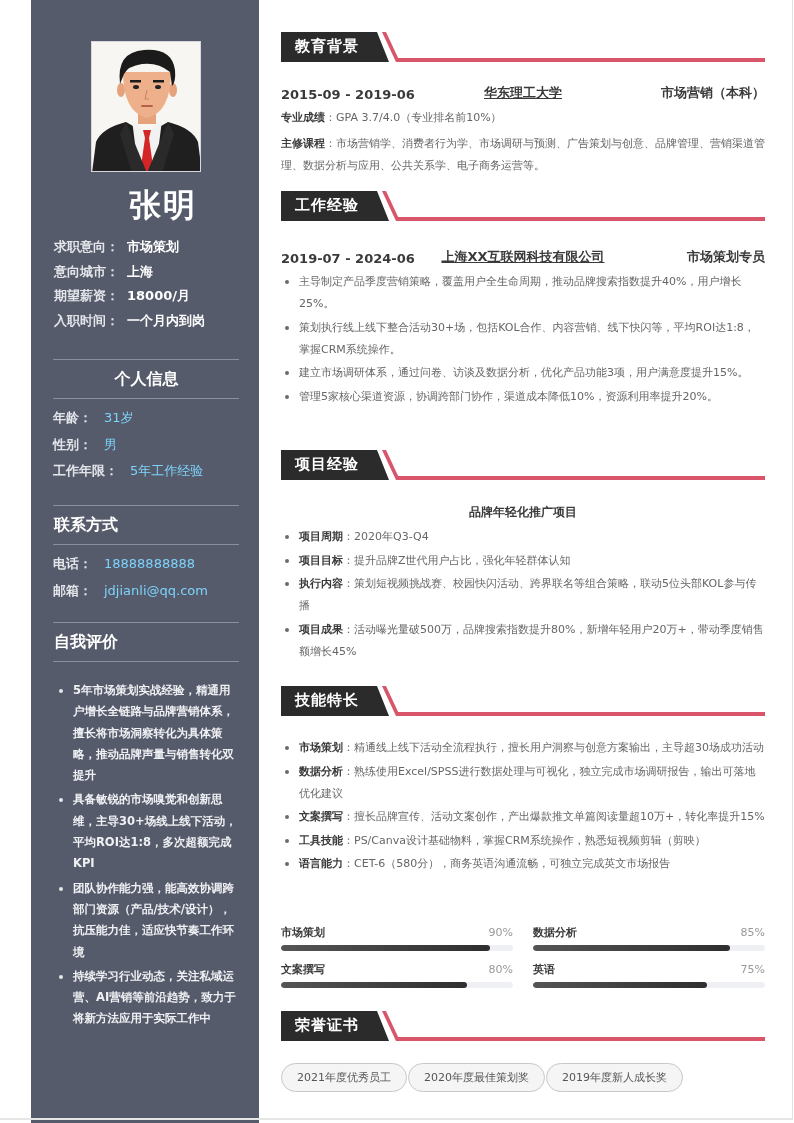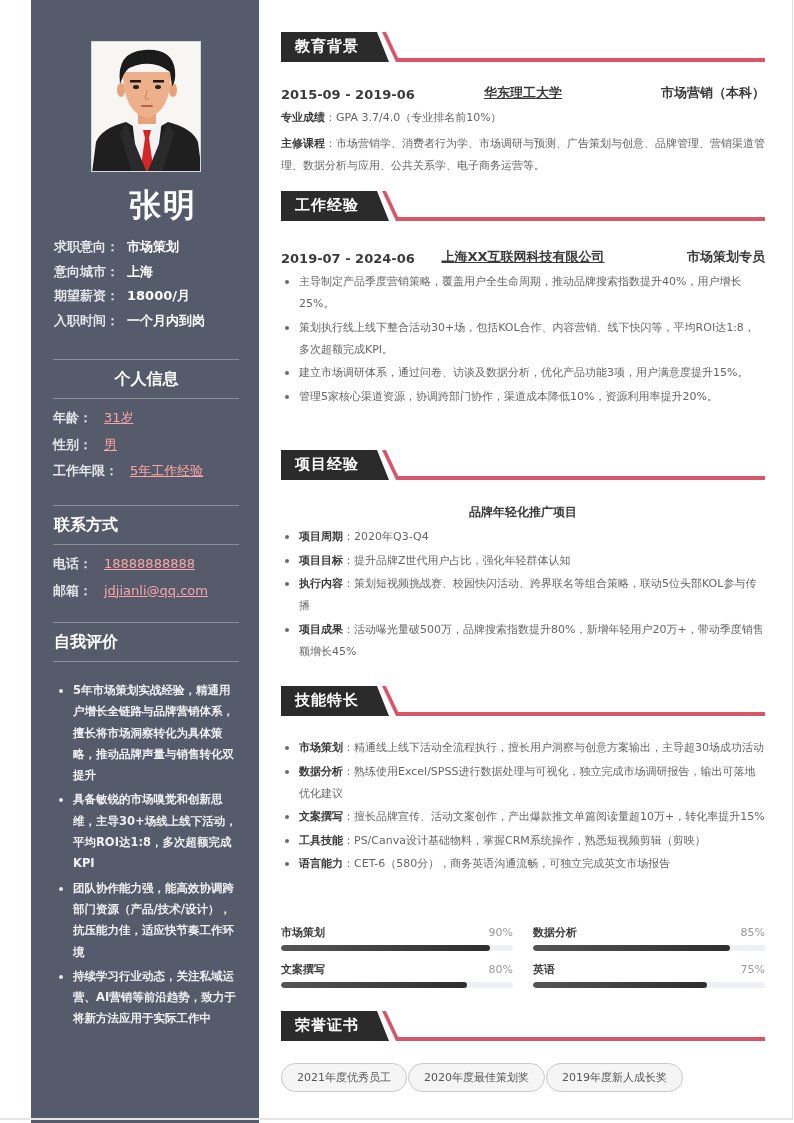--- a/index.html
+++ b/index.html
@@ -15,21 +15,21 @@
   .basic { position: absolute; left: 23px; top: 237px; width: 190px; }
   .basic .row { display: flex; font-size: 13px; font-weight: bold; height: 24.5px; line-height: 20px; }
   .basic .k { color: #e3e5ea; width: 73px; }
   .basic .v { color: #ffffff; }
   .side-sec { position: absolute; left: 22px; width: 186px; }
   .side-sec .hr { height: 1px; background: #8a8f9c; }
   .side-sec .title { font-size: 16px; font-weight: bold; color: #ffffff; padding: 9px 0 8px 1px; }
   .side-sec .rows { padding-top: 9px; }
   .side-sec .r { display: flex; font-size: 13px; height: 26.5px; line-height: 20px; }
   .side-sec .r .k { font-weight: bold; color: #e3e5ea; margin-right: 12px; }
-  .side-sec .r .v { color: #fca5a5; text-decoration: underline; }
+  .side-sec .r .v { color: #7dd3fc; }
   .eval { list-style: none; padding: 18px 0 0 0; }
   .eval li { position: relative; padding-left: 20px; font-size: 11.5px; font-weight: bold; line-height: 21.3px; color: #f0f1f4; margin-bottom: 3px; }
   .eval li::before { content: ""; position: absolute; left: 6px; top: 9px; width: 4px; height: 4px; border-radius: 50%; background: #e6e7eb; }
 
   
   .main { position: absolute; left: 281px; top: 0; width: 484px; }
   .sec-head { position: absolute; left: 0; width: 484px; height: 30px; }
   .sec-head .box { position: absolute; left: 0; top: 0; width: 108px; height: 30px; background: #2b2b2b; clip-path: polygon(0 0, 96px 0, 108px 30px, 0 30px); }
   .sec-head .box span { position: absolute; left: 14px; top: 5px; font-size: 15px; font-weight: bold; color: #fff; letter-spacing: 1px; }
   .sec-head .slash { position: absolute; left: 101px; top: 0; width: 18px; height: 30px; background: #d95569; clip-path: polygon(0 0, 4px 0, 18px 30px, 14px 30px); }
@@ -188,21 +188,21 @@
     <div class="slash"></div>
     <div class="line"></div>
   </div>
   <div class="trip" style="top:248px;">
     <span>2019-07 - 2024-06</span>
     <span class="c">上海XX互联网科技有限公司</span>
     <span>市场策划专员</span>
   </div>
   <ul class="bul" style="top:271px;">
     <li>主导制定产品季度营销策略，覆盖用户全生命周期，推动品牌搜索指数提升40%，用户增长25%。</li>
-    <li>策划执行线上线下整合活动30+场，包括KOL合作、内容营销、线下快闪等，平均ROI达1:8，多次超额完成KPI。</li>
+    <li>策划执行线上线下整合活动30+场，包括KOL合作、内容营销、线下快闪等，平均ROI达1:8，掌握CRM系统操作。</li>
     <li>建立市场调研体系，通过问卷、访谈及数据分析，优化产品功能3项，用户满意度提升15%。</li>
     <li>管理5家核心渠道资源，协调跨部门协作，渠道成本降低10%，资源利用率提升20%。</li>
   </ul>
 
   <div class="sec-head" style="top:450px;">
     <div class="box">
         <span>项目经验</span>
       </div>
     <div class="slash"></div>
     <div class="line"></div>

